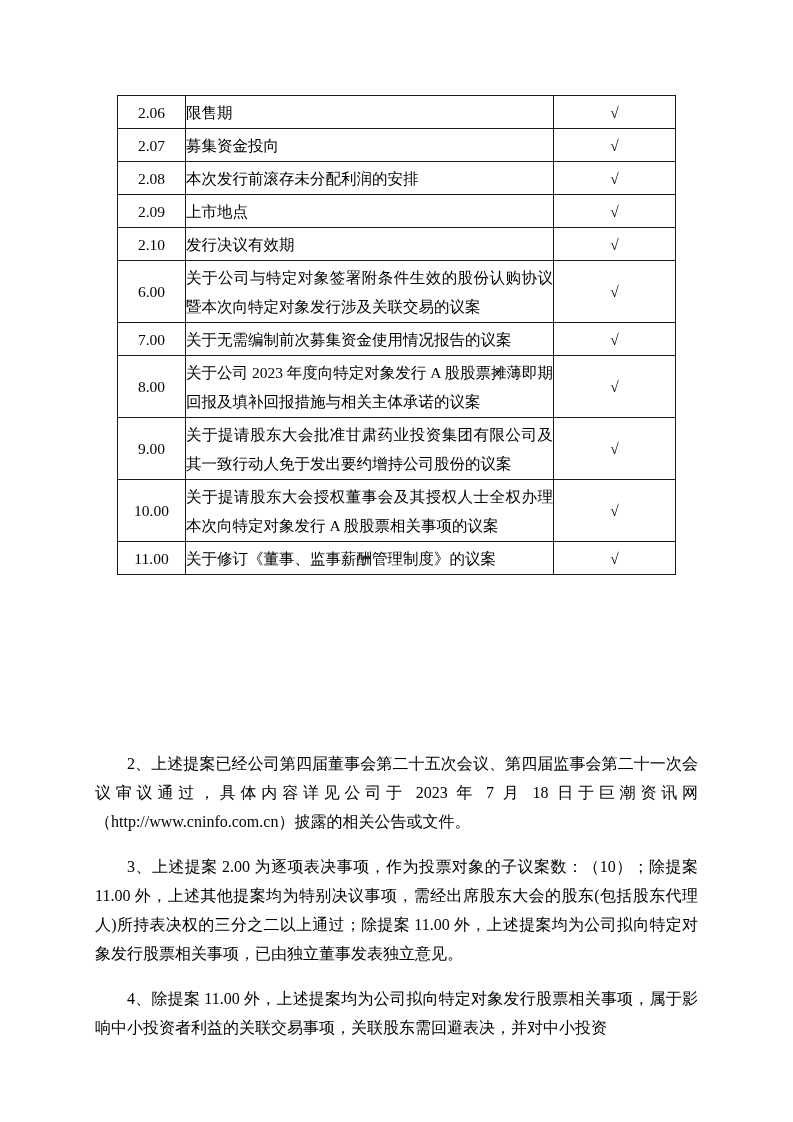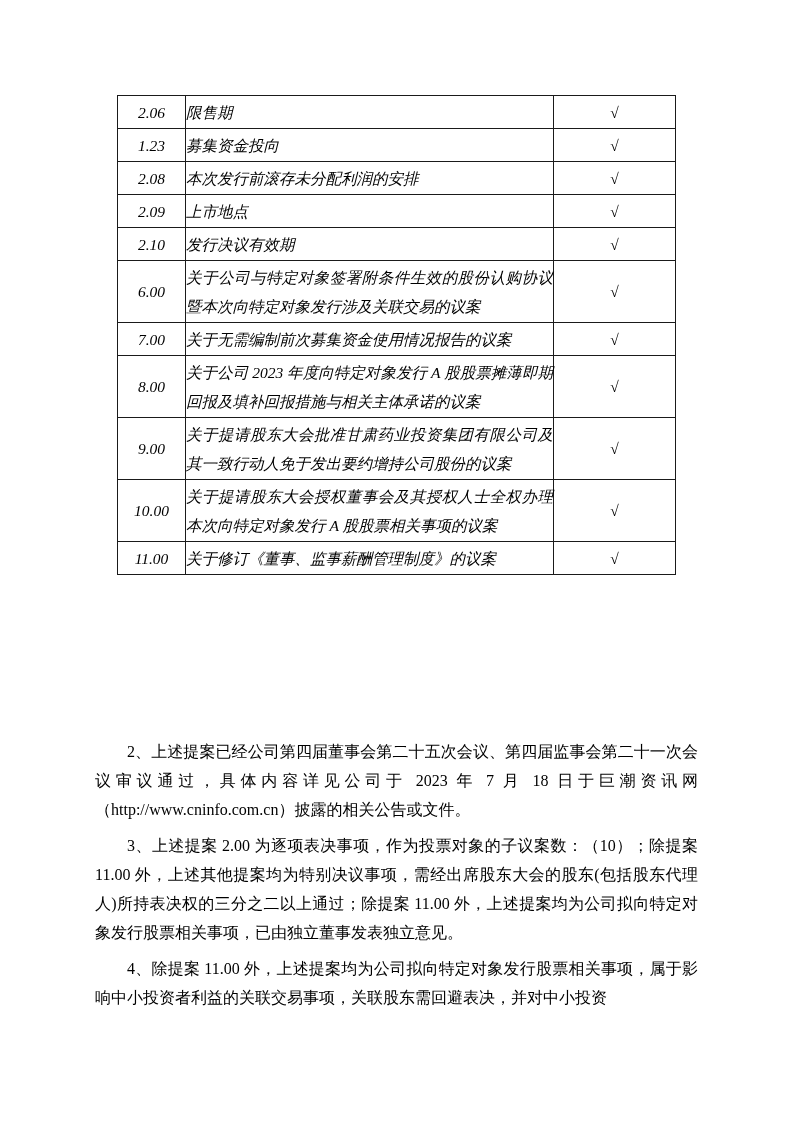--- a/index.html
+++ b/index.html
@@ -21,21 +21,20 @@
     width:559px;
     border-collapse:collapse;
     table-layout:fixed;
     font-size:15.5px;
   }
   table.proposal-table td {
     border:1px solid #1a1a1a;
     line-height:29px;
     padding:1.5px 0;
     vertical-align:middle;
-    font-style:italic;
   }
   td.col-no {
     width:68px;
     text-align:center;
   }
   td.col-title {
     width:368px;
     text-align:justify;
     padding-left:12px;
     padding-right:9px;
@@ -47,37 +46,37 @@
   .body-text {
     position:absolute;
     left:95px; top:733px;
     width:603px;
     font-size:16px;
     line-height:29px;
     text-align:justify;
   }
   .body-text p {
     text-indent:2em;
-    margin:4px 0 7px 0;
+    margin:16px 0 7px 0;
   }
 </style>
 </head>
 <body>
 
 <div class="page">
 
   <table class="proposal-table">
     <tbody>
         <tr>
           <td class="col-no">2.06</td>
           <td class="col-title">限售期</td>
           <td class="col-check">√</td>
         </tr>
         <tr>
-          <td class="col-no">1.23</td>
+          <td class="col-no">2.07</td>
           <td class="col-title">募集资金投向</td>
           <td class="col-check">√</td>
         </tr>
         <tr>
           <td class="col-no">2.08</td>
           <td class="col-title">本次发行前滚存未分配利润的安排</td>
           <td class="col-check">√</td>
         </tr>
         <tr>
           <td class="col-no">2.09</td>

